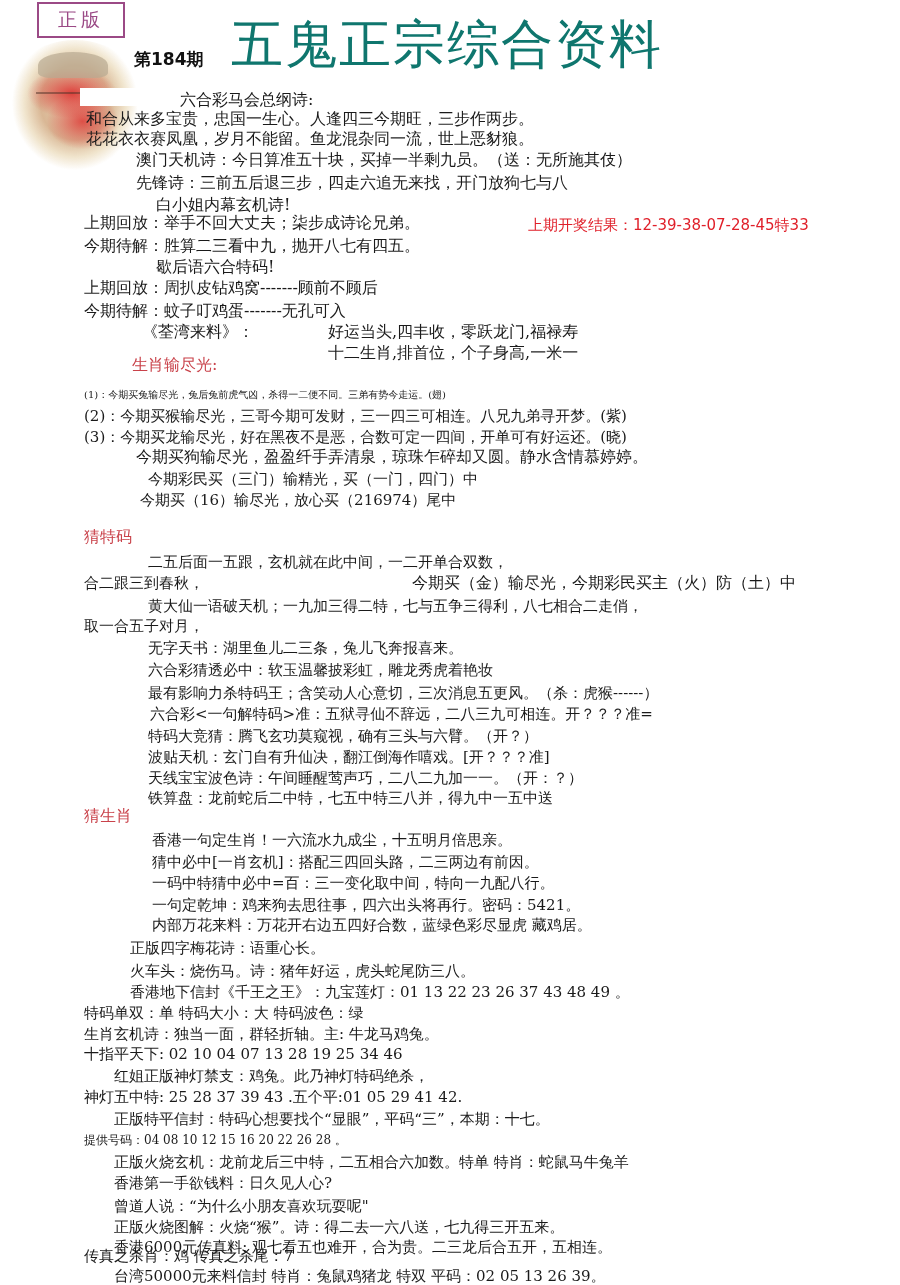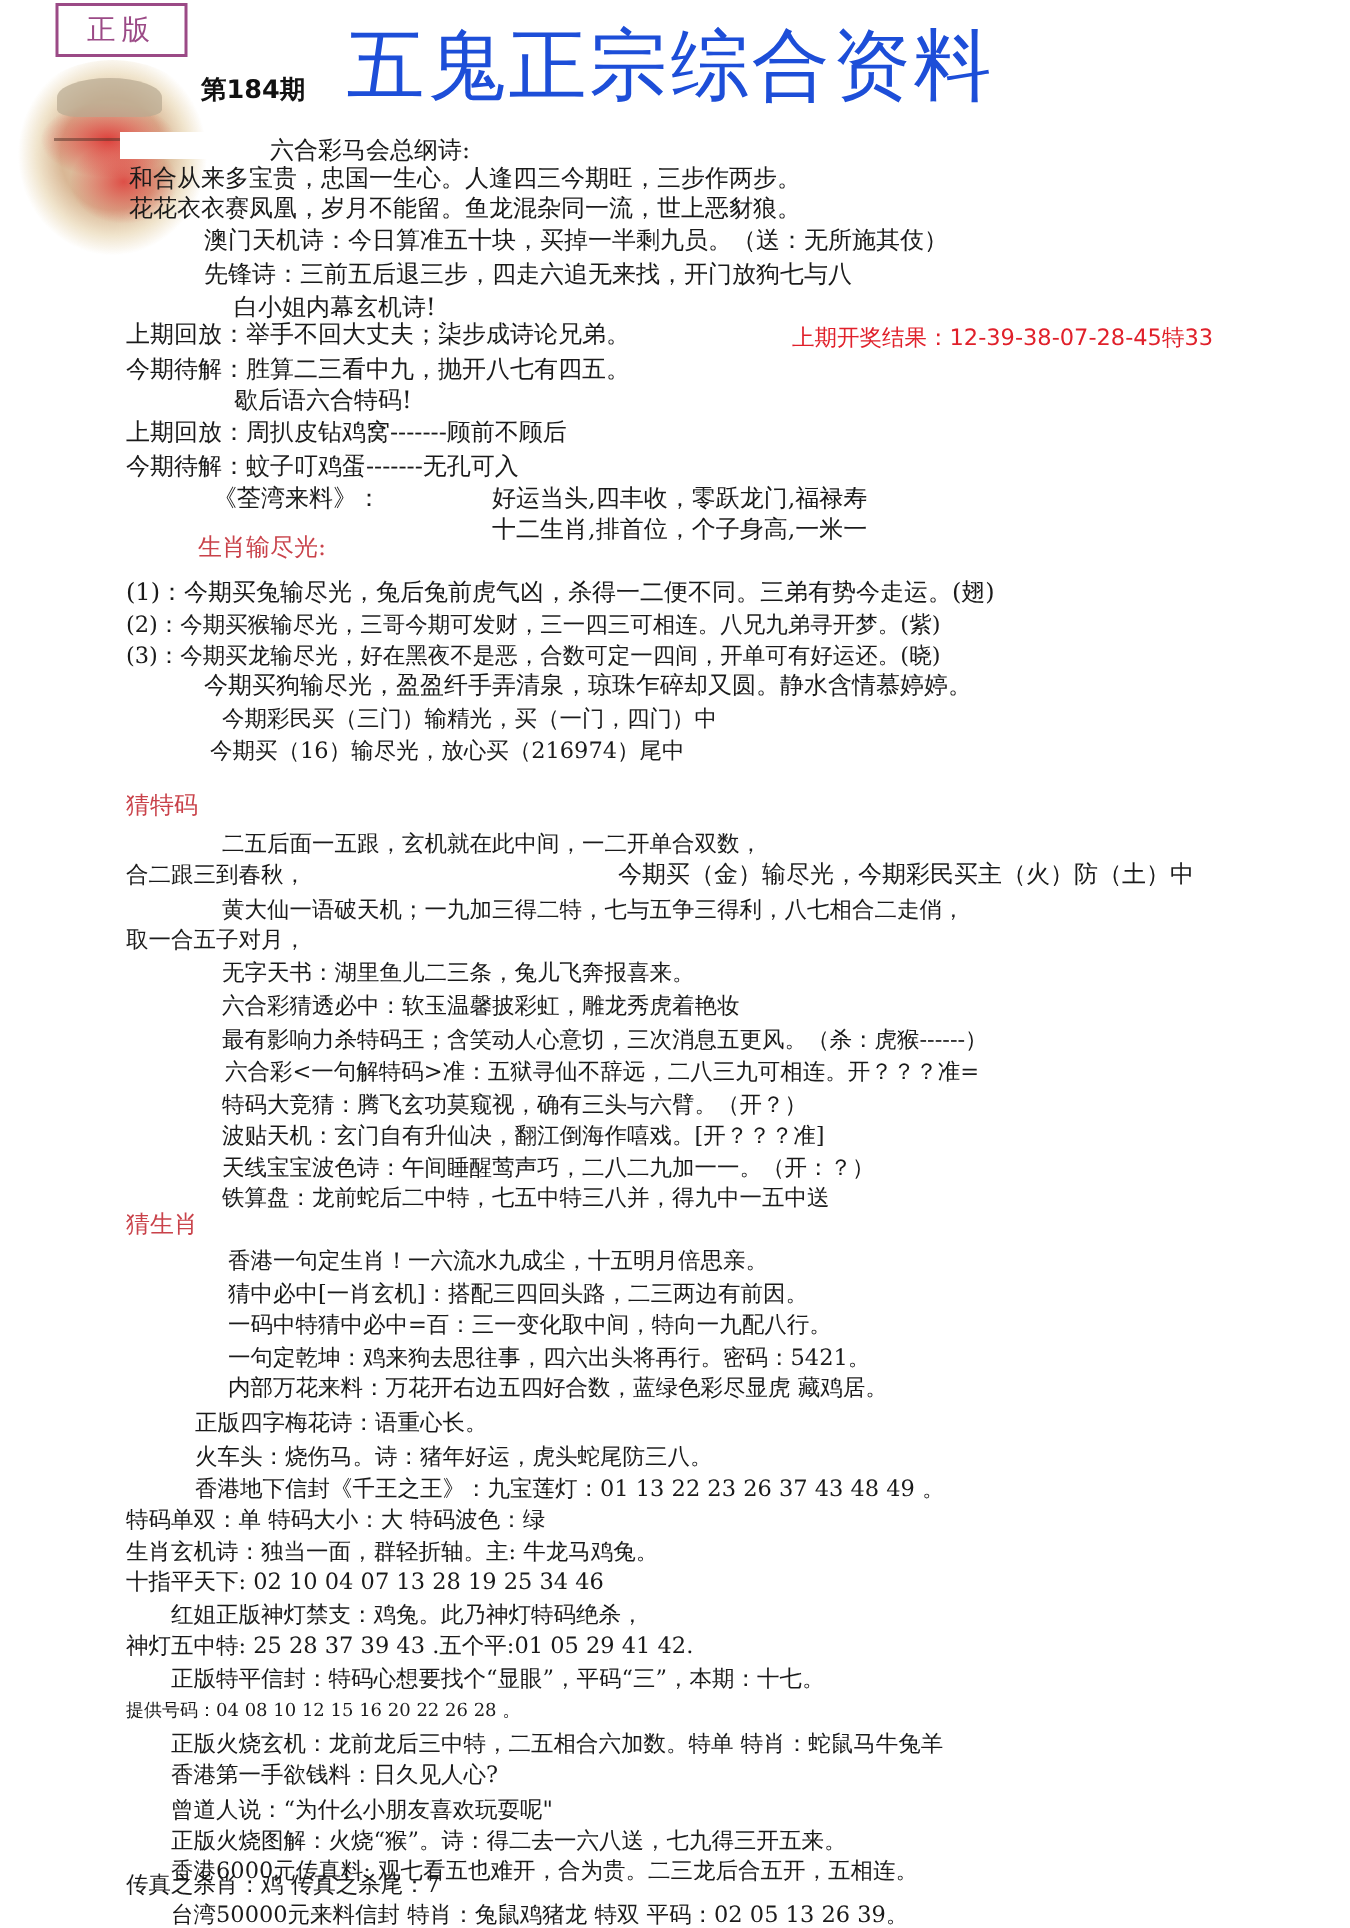--- a/index.html
+++ b/index.html
@@ -34,21 +34,21 @@
       position: absolute; left: 80px; top: 48px; width: 70px; height: 18px;
       background: #fff;
     }
     .issue {
       position: absolute; left: 134px; top: 48px;
       font-family: "DejaVu Sans", "Liberation Sans", sans-serif;
       font-size: 17px; font-weight: bold; color: #111;
     }
     .title {
       position: absolute; left: 231px; top: 14px;
-      font-size: 52px; color: #1d4ed8; letter-spacing: 2px; line-height: 60px;
+      font-size: 52px; color: #0f766e; letter-spacing: 2px; line-height: 60px;
     }
     .line {
       position: absolute; white-space: nowrap; font-size: 16px; line-height: 20px;
     }
     .result {
       position: absolute; left: 528px; top: 216px;
       font-family: "DejaVu Sans", "Liberation Sans", sans-serif;
       font-size: 15px; color: #e0202a; white-space: nowrap;
     }
     .sec-title { position: absolute; font-size: 16px; color: #c9424a; }
@@ -77,21 +77,21 @@
 <div class="line" style="left:84px;top:278px;">上期回放：周扒皮钻鸡窝-------顾前不顾后</div>
 <div class="line" style="left:84px;top:301px;">今期待解：蚊子叮鸡蛋-------无孔可入</div>
 
 <div class="result">上期开奖结果：12-39-38-07-28-45特33</div>
 
 <div class="line" style="left:142px;top:322px;">《荃湾来料》：</div>
 <div class="line" style="left:328px;top:322px;">好运当头,四丰收，零跃龙门,福禄寿</div>
 <div class="line" style="left:328px;top:343px;">十二生肖,排首位，个子身高,一米一</div>
 
 <div class="sec-title" style="left:132px;top:355px;">生肖输尽光:</div>
-<div class="line" style="left:84px;top:385px;font-size:16px;">(1)：今期买兔输尽光，兔后兔前虎气凶，杀得一二便不同。三弟有势今走运。(翅)</div>
+<div class="line" style="left:84px;top:385px;font-size:10px;">(1)：今期买兔输尽光，兔后兔前虎气凶，杀得一二便不同。三弟有势今走运。(翅)</div>
 <div class="line" style="left:84px;top:406px;font-size:15px;">(2)：今期买猴输尽光，三哥今期可发财，三一四三可相连。八兄九弟寻开梦。(紫)</div>
 <div class="line" style="left:84px;top:427px;font-size:15px;">(3)：今期买龙输尽光，好在黑夜不是恶，合数可定一四间，开单可有好运还。(晓)</div>
 <div class="line" style="left:136px;top:447px;">今期买狗输尽光，盈盈纤手弄清泉，琼珠乍碎却又圆。静水含情慕婷婷。</div>
 <div class="line" style="left:136px;top:469px;font-size:15px;margin-left:12px;">今期彩民买（三门）输精光，买（一门，四门）中</div>
 <div class="line" style="left:140px;top:490px;font-size:15px;">今期买（16）输尽光，放心买（216974）尾中</div>
 
 <div class="sec-title" style="left:84px;top:527px;">猜特码</div>
 <div class="line" style="left:148px;top:552px;font-size:15px;">二五后面一五跟，玄机就在此中间，一二开单合双数，</div>
 <div class="line" style="left:84px;top:573px;font-size:15px;text-align:center;">合二跟三到春秋，</div>
 <div class="line" style="left:412px;top:573px;font-size:16px;">今期买（金）输尽光，今期彩民买主（火）防（土）中</div>

